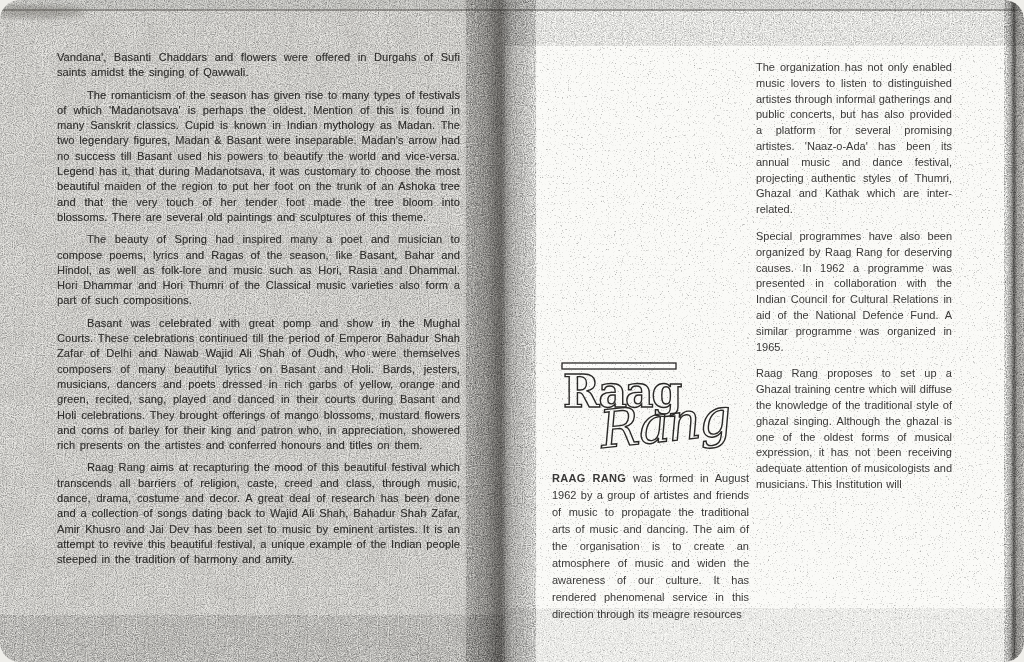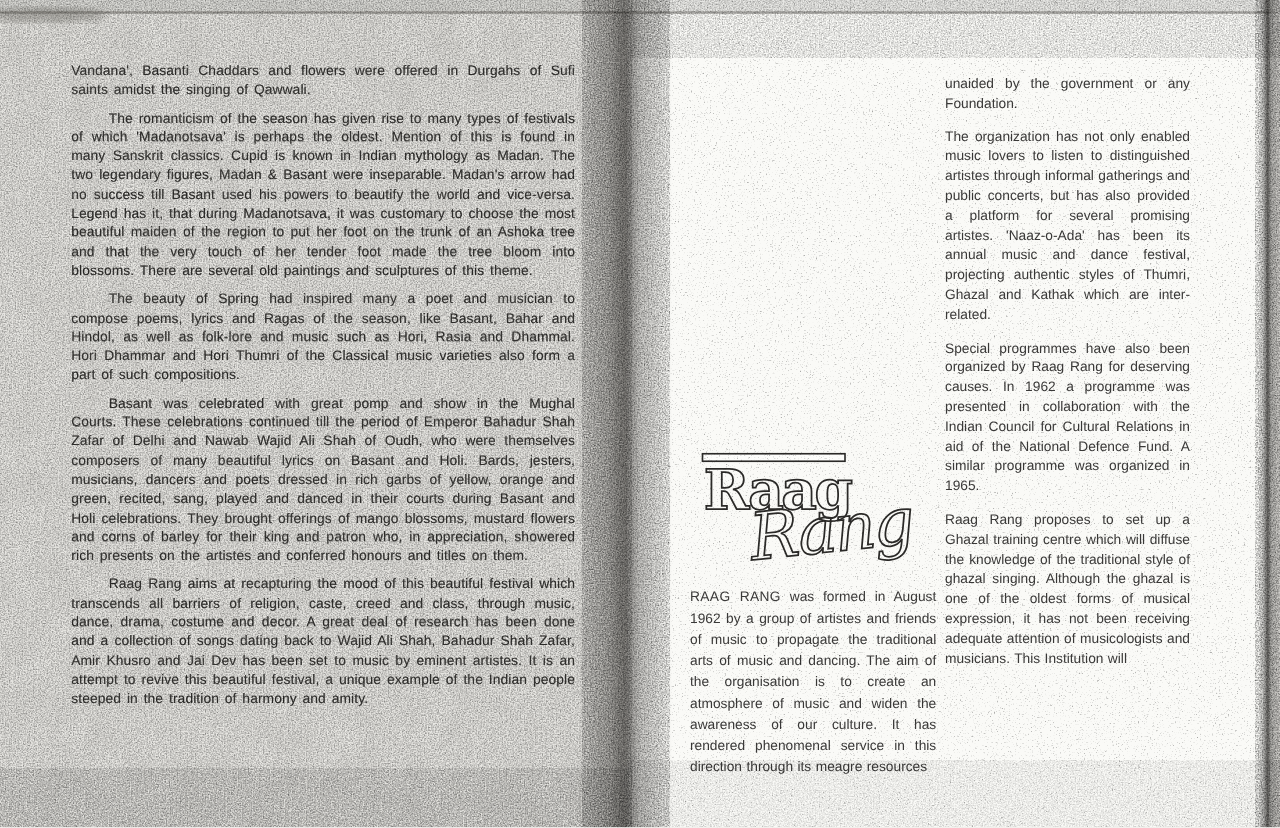--- a/index.html
+++ b/index.html
@@ -1,18 +1,18 @@
 <!DOCTYPE html>
 <html><head>
 <meta charset="utf-8">
 <style>
   html,body{margin:0;padding:0;background:#efeeea;}
   .scan{
     position:relative;width:1024px;height:662px;overflow:hidden;
-    font-family:"Liberation Sans",sans-serif;background:#f4f3f0;
+    font-family:"Liberation Sans",sans-serif;background:#f4f3f0;border-radius:20px;
   }
   
   .page-left-bg{position:absolute;left:0;top:0;width:502px;height:662px;background:#e9e8e4;}
   .page-right-bg{position:absolute;left:502px;top:0;width:522px;height:662px;background:#fafaf7;}
 
   
   .left-text{
     position:absolute;left:57px;top:50px;width:403px;
     font-size:11px;line-height:15.3px;color:#2e2d2b;
     text-align:justify;word-spacing:1.5px;letter-spacing:0.1px;
@@ -20,21 +20,21 @@
     z-index:2;
   }
   .left-text p{margin:0 0 7px 0;text-indent:30px;}
   .left-text p.first{text-indent:0;}
 
   
   .col{position:absolute;font-size:11px;color:#3a3938;text-align:justify;
        word-spacing:0.5px;z-index:2;}
   .col1{left:552px;top:350px;width:197px;line-height:17px;}
   .col1 .body-text{margin-top:8px;}
-  .col1 .lead{font-weight:normal;letter-spacing:0.3px;}
+  .col1 .lead{font-weight:bold;letter-spacing:0.3px;}
   .col2{left:756px;top:60px;width:196px;line-height:15.8px;}
   .col2 p{margin:0 0 11px 0;}
 
   .logo-wrap{width:195px;height:112px;}
 
   
   .gutter{
     position:absolute;left:462px;top:0;width:76px;height:662px;z-index:3;pointer-events:none;
     background:linear-gradient(90deg,
       rgba(90,87,82,0) 0%,
@@ -88,21 +88,20 @@
         <text x="11" y="57" font-family="'DejaVu Serif',serif" font-weight="bold" font-size="44" fill="none" stroke="#2b2a28" stroke-width="1.4" letter-spacing="-2">Raag</text>
         <text x="50" y="98" font-family="'DejaVu Serif',serif" font-style="italic" font-size="52" fill="none" stroke="#2b2a28" stroke-width="1.4" letter-spacing="-2" transform="rotate(-6 50 98)">Rang</text>
       </svg>
     </div>
     <div class="body-text">
       <span class="lead">RAAG RANG</span><span> was formed in August 1962 by a group of artistes and friends of music to propagate the traditional arts of music and dancing. The aim of the organisation is to create an atmosphere of music and widen the awareness of our culture.  It has rendered phenomenal service in this direction through its meagre resources</span>
     </div>
   </div>
 
   <div class="col col2">
-    <p>unaided by the government or any Foundation.</p>
     <p>The organization has not only enabled music lovers to listen to distinguished artistes through informal gatherings and public concerts, but has also provided a platform for several promising artistes. 'Naaz-o-Ada' has been its annual music and dance festival, projecting authentic styles of Thumri, Ghazal and Kathak which are inter-related.</p>
     <p>Special programmes have also been organized by Raag Rang for deserving causes.  In 1962 a programme was presented in collaboration with the Indian Council for Cultural Relations in aid of the National Defence Fund.  A similar programme was organized in 1965.</p>
     <p>Raag Rang proposes to set up a Ghazal training centre which will diffuse the knowledge of the traditional style of ghazal singing.  Although the ghazal is one of the oldest forms of musical expression, it has not been receiving adequate attention of musicologists and musicians.  This Institution will</p>
   </div>
 
   <div class="gutter"></div>
   <div class="top-haze"></div>
   <div class="top-line"></div>
   <div class="right-edge"></div>
 

